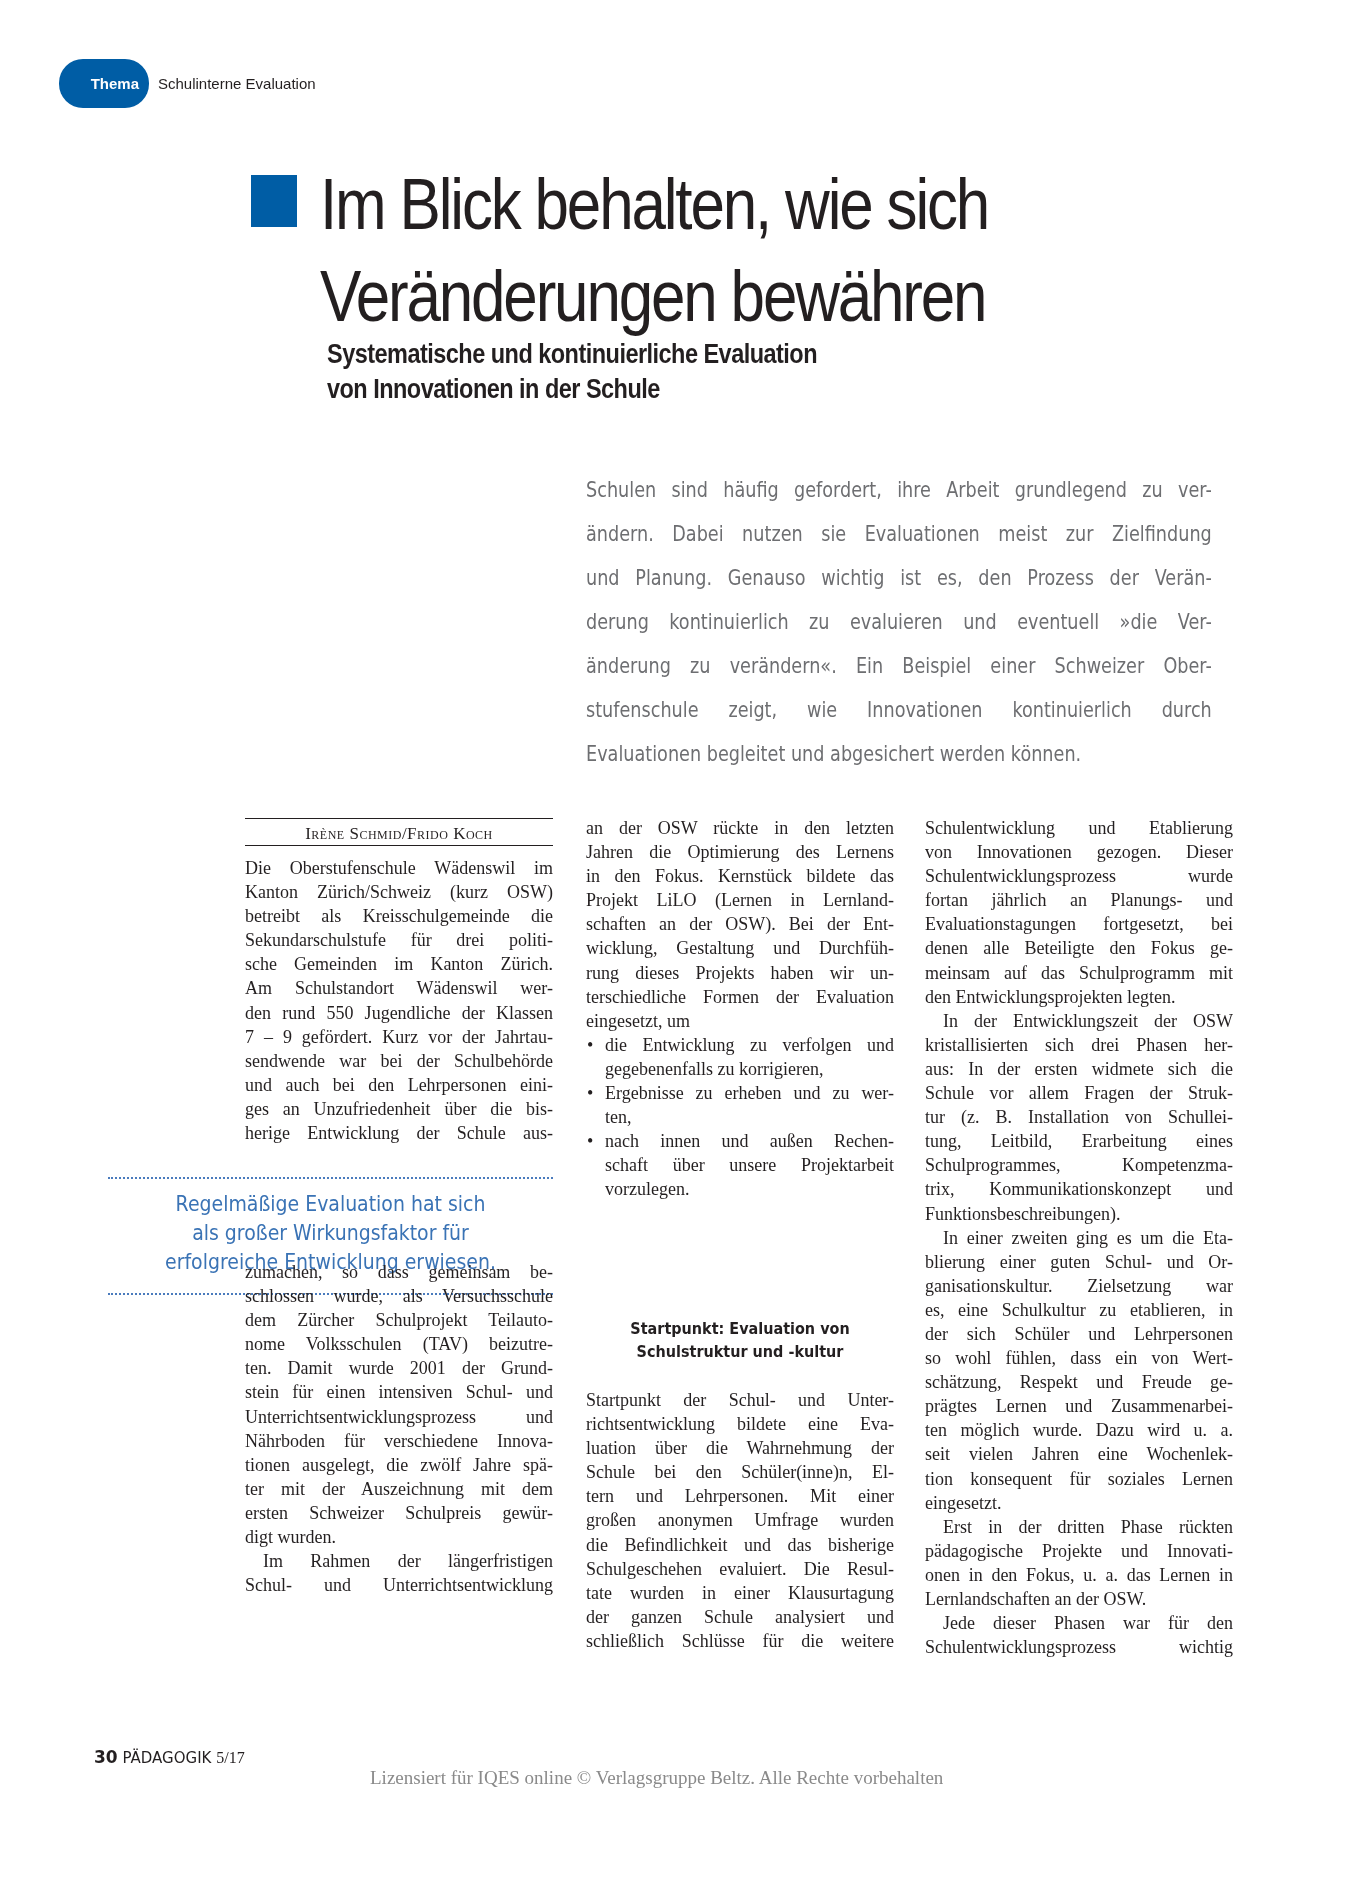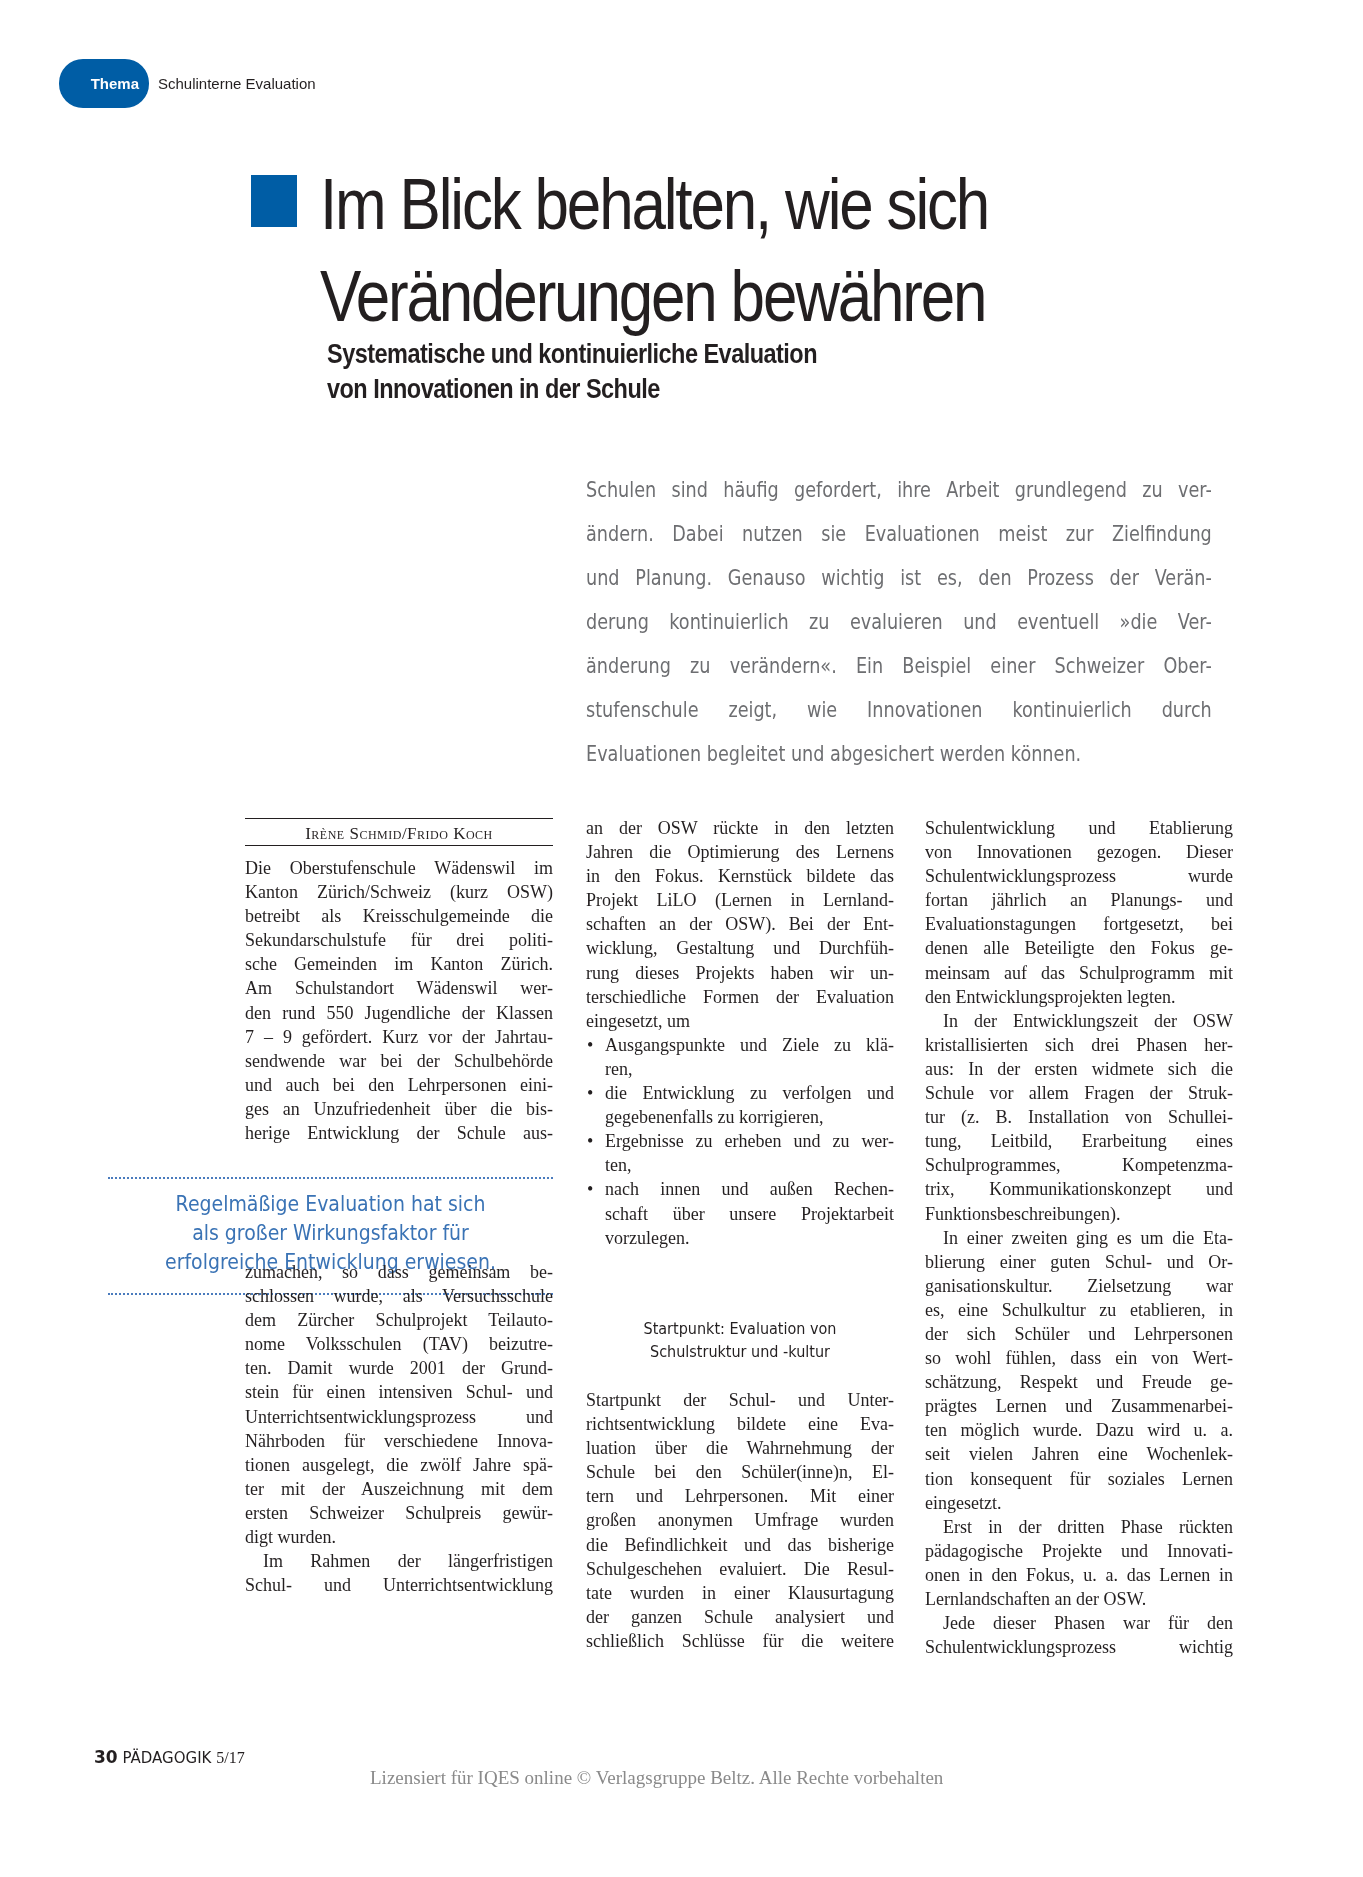--- a/index.html
+++ b/index.html
@@ -32,21 +32,21 @@
   .col .bul::before { content: "\2022"; position: absolute; left: 1px; }
   .c1 { left: 245px; width: 308px; }
   .c2 { left: 586px; width: 308px; }
   .c3 { left: 925px; width: 308px; }
 
   
   .dots { position: absolute; left: 108px; width: 445px; height: 0; border-top: 2px dotted #4a7bbd; }
   .pullquote { position: absolute; left: 108px; top: 1190px; width: 445px; text-align: center; font-family: "DejaVu Sans", sans-serif; font-size: 21px; line-height: 29px; color: #3a73b5; }
   .pullquote span { display: block; white-space: nowrap; transform: scaleX(0.9); }
 
-  .subhead { position: absolute; left: 586px; top: 1317px; width: 308px; text-align: center; font-family: "DejaVu Sans", sans-serif; font-weight: normal; font-size: 16px; line-height: 23px; color: #231f20; }
+  .subhead { position: absolute; left: 586px; top: 1317px; width: 308px; text-align: center; font-family: "DejaVu Sans", sans-serif; font-weight: bold; font-size: 16px; line-height: 23px; color: #231f20; }
   .subhead span { display:block; transform: scaleX(0.9); white-space: nowrap; }
 
   
   .folio { position: absolute; left: 94px; top: 1747px; font-family: "DejaVu Sans", sans-serif; font-size: 15px; color: #231f20; white-space: nowrap; }
   .folio .pg { font-weight: bold; font-size: 17px; }
   .folio .issue { font-family: "Liberation Serif", serif; font-size: 16px; }
   .license { position: absolute; left: 370px; top: 1767px; font-family: "Liberation Serif", serif; font-size: 19px; color: #8a8a8a; white-space: nowrap; }
 </style>
 </head>
 <body>
@@ -123,24 +123,20 @@
 <div class="col c2" id="col2top" style="top:816px">
     <span class="ln">an der OSW rückte in den letzten</span>
     <span class="ln">Jahren die Optimierung des Lernens</span>
     <span class="ln">in den Fokus. Kernstück bildete das</span>
     <span class="ln">Projekt LiLO (Lernen in Lernland-</span>
     <span class="ln">schaften an der OSW). Bei der Ent-</span>
     <span class="ln">wicklung, Gestaltung und Durchfüh-</span>
     <span class="ln">rung dieses Projekts haben wir un-</span>
     <span class="ln">terschiedliche Formen der Evaluation</span>
     <span class="ln end">eingesetzt, um</span>
-    <div class="bul">
-      <span class="ln">Ausgangspunkte und Ziele zu klä-</span>
-      <span class="ln end">ren,</span>
-    </div>
     <div class="bul">
       <span class="ln">die Entwicklung zu verfolgen und</span>
       <span class="ln end">gegebenenfalls zu korrigieren,</span>
     </div>
     <div class="bul">
       <span class="ln">Ergebnisse zu erheben und zu wer-</span>
       <span class="ln end">ten,</span>
     </div>
     <div class="bul">
       <span class="ln">nach innen und außen Rechen-</span>

